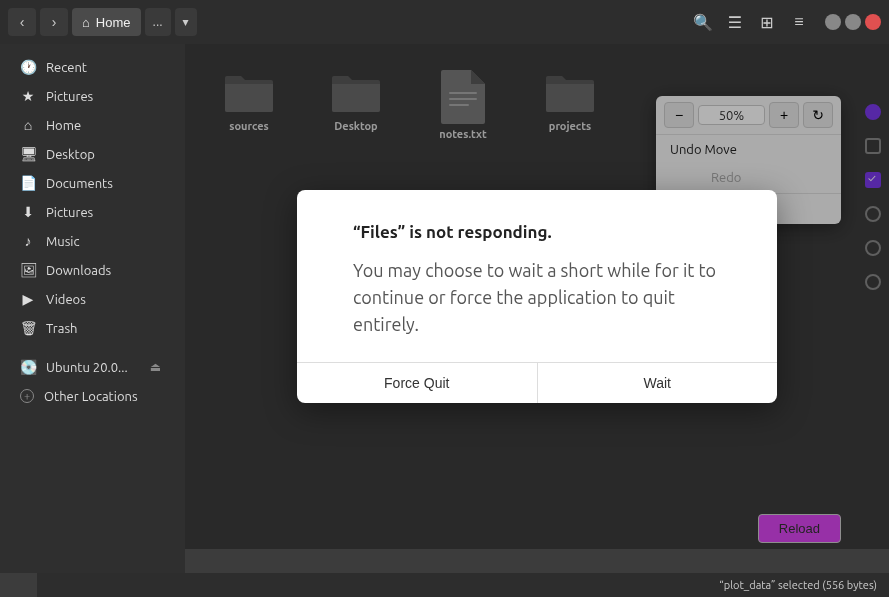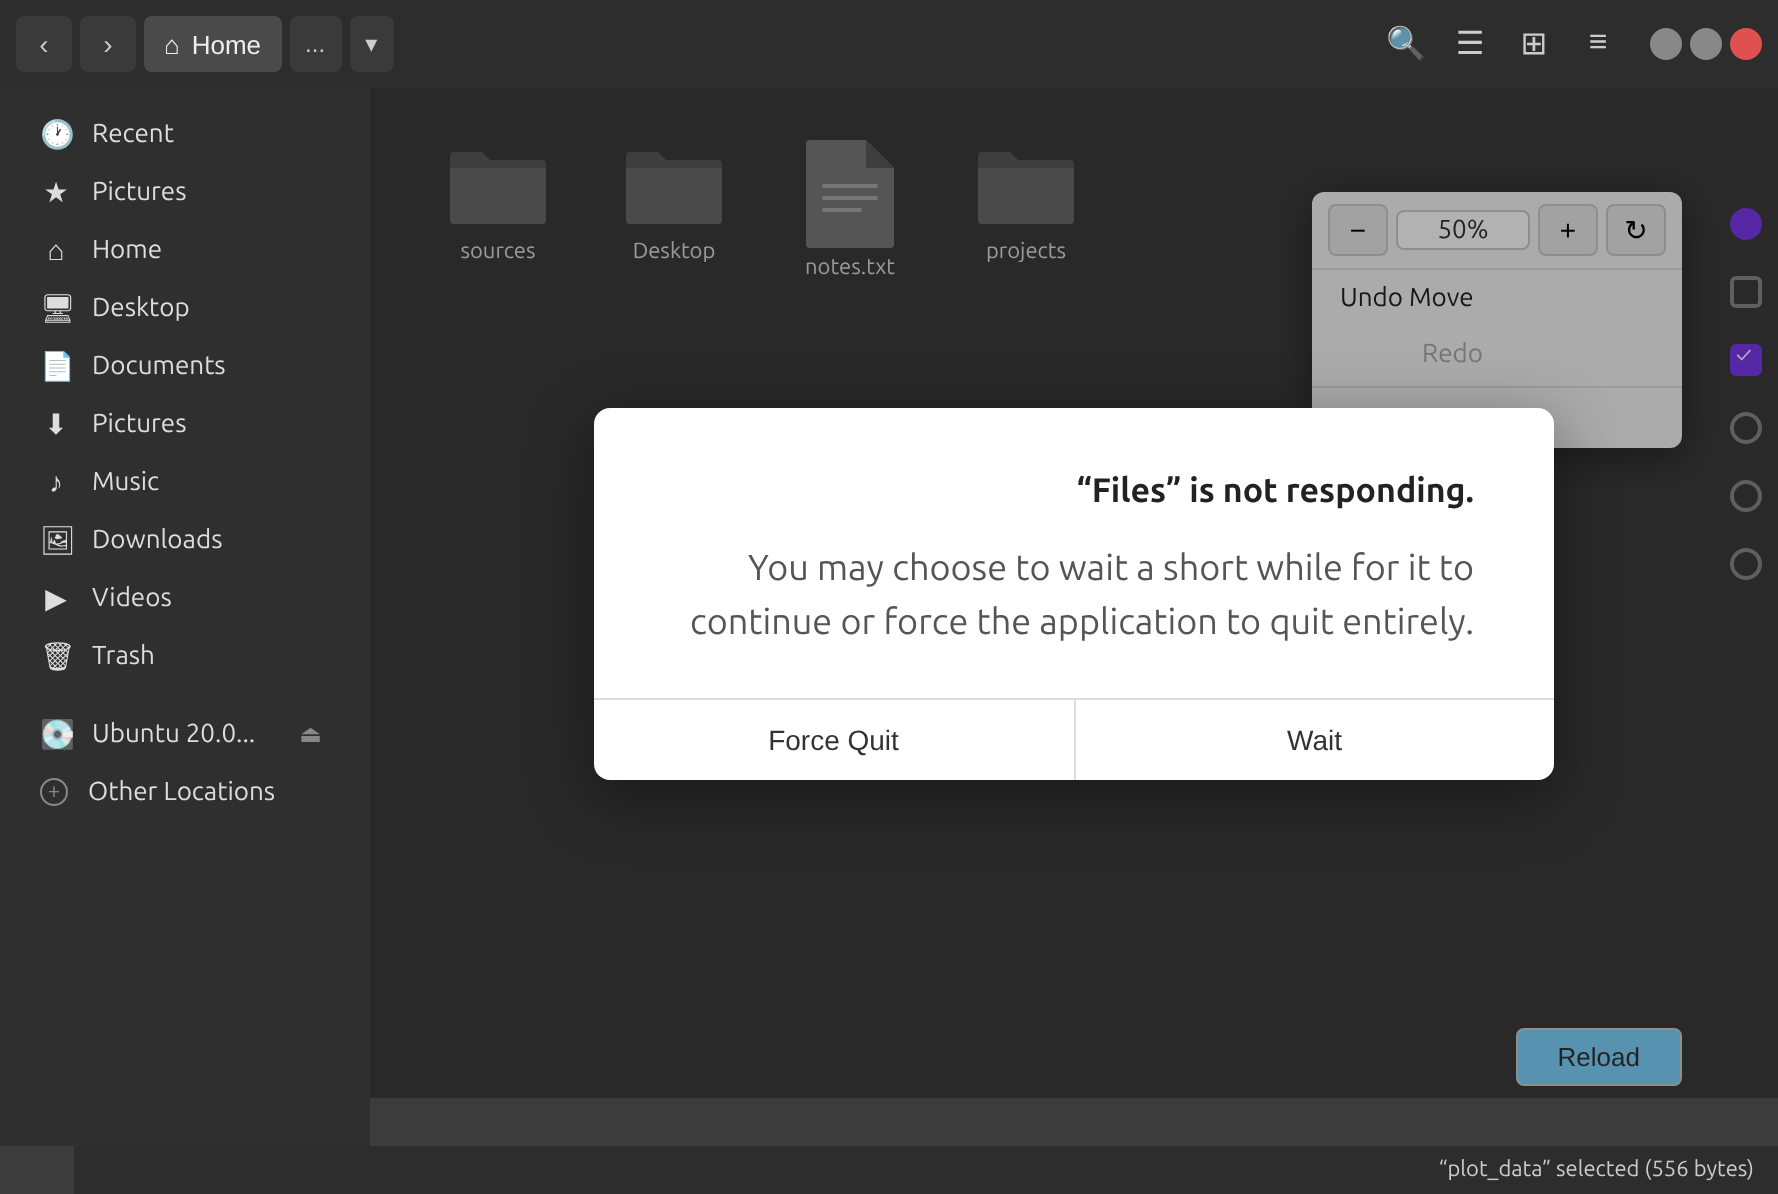--- a/index.html
+++ b/index.html
@@ -126,22 +126,23 @@
       background: #3c3c3c;
       padding: 16px;
       position: relative;
       overflow: hidden;
     }
 
     
     .file-grid {
       display: flex;
       flex-wrap: wrap;
-      gap: 8px;
+      gap: 27px;
       padding: 8px;
+      font-weight: bold;
     }
     .file-item {
       display: flex;
       flex-direction: column;
       align-items: center;
       width: 80px;
       cursor: pointer;
     }
     .folder-svg {
       width: 56px;
@@ -255,21 +256,21 @@
     }
 
     
     .reload-area {
       position: absolute;
       bottom: 30px;
       right: 48px;
       z-index: 5;
     }
     .reload-btn {
-      background: #7dd3fc;
+      background: #d946ef;
       border: 1px solid #ccc;
       border-radius: 4px;
       padding: 6px 20px;
       font-size: 13px;
       color: #333;
       cursor: pointer;
     }
 
     
     .dialog-overlay {
@@ -282,22 +283,22 @@
       z-index: 10;
     }
     .dialog {
       background: #fff;
       border-radius: 8px;
       box-shadow: 0 8px 32px rgba(0,0,0,0.4);
       width: 480px;
       overflow: hidden;
     }
     .dialog-body {
-      padding: 32px 40px 24px;
-      text-align: right;
+      padding: 32px 56px 24px;
+      text-align: left;
     }
     .dialog-title {
       font-size: 17px;
       font-weight: 600;
       color: #222;
       margin-bottom: 16px;
     }
     .dialog-message {
       font-size: 18px;
       color: #555;

